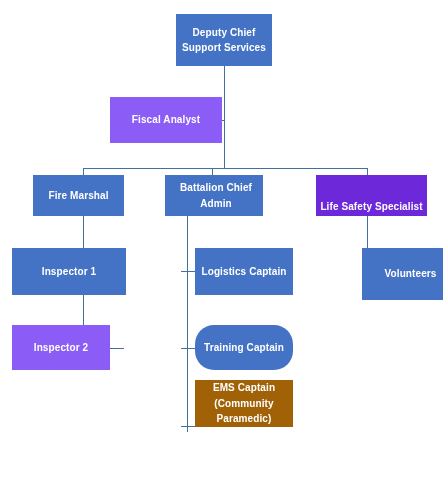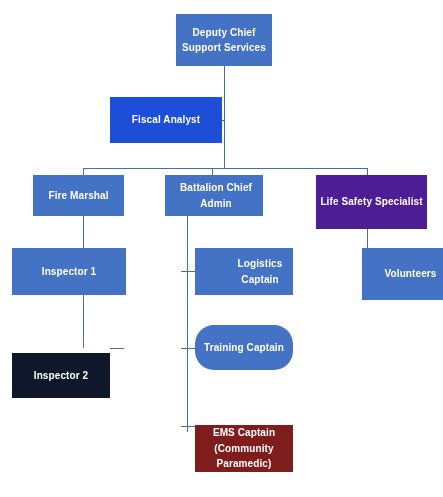--- a/index.html
+++ b/index.html
@@ -64,45 +64,45 @@
       <div class="connector h" style="left: 181px; top: 271px; width: 14px; background: rgb(65, 113, 156);"></div>
       <div class="connector h" style="left: 181px; top: 348px; width: 14px; background: rgb(65, 113, 156);"></div>
       <div class="connector h" style="left: 181px; top: 426px; width: 14px; background: rgb(65, 113, 156);"></div>
       <div class="connector v" style="left: 367px; top: 216px; height: 32px; background: rgb(65, 113, 156);"></div>
     </div>
   <div id="node-layer">
       <div class="node" style="left: 176px; top: 14px; width: 96px; height: 52px; background: rgb(68, 114, 196); color: rgb(255, 255, 255);">
         <span class="node-label">Deputy Chief
 Support Services</span>
       </div>
-      <div class="node" style="left: 110px; top: 97px; width: 112px; height: 46px; background: #1d4ed8; color: rgb(255, 255, 255);">
+      <div class="node" style="left: 110px; top: 97px; width: 112px; height: 46px; background: #8b5cf6; color: rgb(255, 255, 255);">
         <span class="node-label">Fiscal Analyst</span>
       </div>
       <div class="node" style="left: 33px; top: 175px; width: 91px; height: 41px; background: rgb(68, 114, 196); color: rgb(255, 255, 255);">
         <span class="node-label">Fire Marshal</span>
       </div>
       <div class="node" style="left: 165px; top: 175px; width: 98px; height: 41px; background: rgb(68, 114, 196); color: rgb(255, 255, 255); padding-left: 8px;">
         <span class="node-label">Battalion Chief Admin</span>
       </div>
-      <div class="node" style="left: 316px; top: 175px; width: 111px; height: 54px; background: #4c1d95; color: rgb(255, 255, 255);">
+      <div class="node" style="left: 316px; top: 175px; width: 111px; height: 41px; background: #6d28d9; color: rgb(255, 255, 255); align-items: flex-end;">
         <span class="node-label">Life Safety Specialist</span>
       </div>
       <div class="node" style="left: 12px; top: 248px; width: 114px; height: 47px; background: rgb(68, 114, 196); color: rgb(255, 255, 255);">
         <span class="node-label">Inspector 1</span>
       </div>
-      <div class="node" style="left: 12px; top: 325px; width: 98px; height: 45px; background: #0f172a; color: rgb(255, 255, 255); margin-top: 28px;">
+      <div class="node" style="left: 12px; top: 325px; width: 98px; height: 45px; background: #8b5cf6; color: rgb(255, 255, 255);">
         <span class="node-label">Inspector 2</span>
       </div>
-      <div class="node" style="left: 195px; top: 248px; width: 98px; height: 47px; background: rgb(68, 114, 196); color: rgb(255, 255, 255); padding-left: 36px;">
+      <div class="node" style="left: 195px; top: 248px; width: 98px; height: 47px; background: rgb(68, 114, 196); color: rgb(255, 255, 255);">
         <span class="node-label">Logistics Captain</span>
       </div>
       <div class="node" style="left: 195px; top: 325px; width: 98px; height: 45px; background: rgb(68, 114, 196); color: rgb(255, 255, 255); border-radius: 19px;">
         <span class="node-label">Training Captain</span>
       </div>
-      <div class="node" style="left: 195px; top: 425px; width: 98px; height: 47px; background: #7f1d1d; color: rgb(255, 255, 255);">
+      <div class="node" style="left: 195px; top: 380px; width: 98px; height: 47px; background: #a16207; color: rgb(255, 255, 255);">
         <span class="node-label">EMS Captain
 (Community
 Paramedic)</span>
       </div>
       <div class="node" style="left: 330px; top: 248px; width: 97px; height: 52px; background: rgb(68, 114, 196); color: rgb(255, 255, 255); margin-left: 32px;">
         <span class="node-label">Volunteers</span>
       </div>
     </div>
 </div>
 

